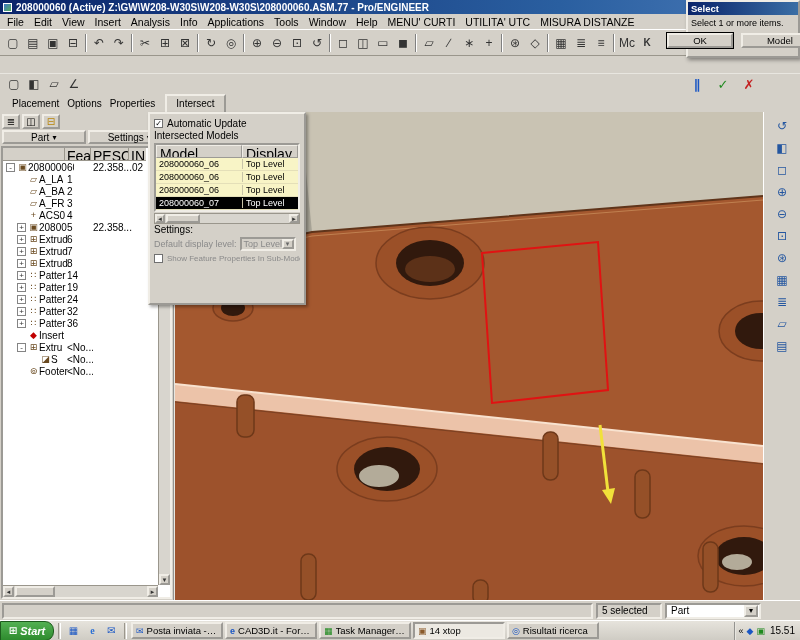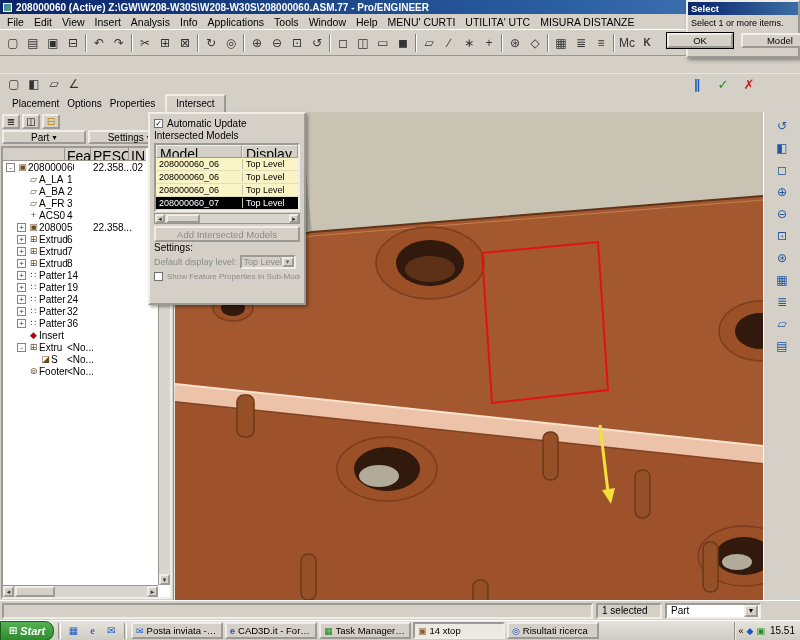--- a/index.html
+++ b/index.html
@@ -464,39 +464,38 @@
             <span class="ipc1">208000060_07</span>
             <span class="ipc2">Top Level</span>
           </div>
       </div>
       <div class="ip-hscroll">
         <span class="sb-btn" style="width:10px;height:9px;">◄</span>
         <span class="sb-thumb-h" style="height:9px;width:34px;"></span>
         <span class="sb-track"></span>
         <span class="sb-btn" style="width:10px;height:9px;">►</span>
       </div>
-      <button class="ip-btn" disabled="">Add Intersected Models</button>
       <div class="ip-label">Settings:</div>
       <div class="ip-settingrow">
         <span class="disabled-text" style="font-size:9px;white-space:nowrap;">Default display level:</span>
         <span class="ip-combo">
           <span class="val">Top Level</span>
           <span class="ddb">▾</span>
         </span>
       </div>
       <div class="ip-row disabled-text fs8">
         <span class="checkbox"></span>
         <span>Show Feature Properties In Sub-Models</span>
       </div>
     </div>
   </div>
 
   <div id="statusbar">
     <div class="sb-msg"></div>
-    <div class="sb-sel">1 selected</div>
+    <div class="sb-sel">5 selected</div>
     <div class="sb-combo">
       <span class="val">Part</span>
       <span class="ddb">▾</span>
     </div>
     <div class="sb-end"></div>
   </div>
 
   <div id="taskbar">
     <div id="start-btn">
       <span class="flag">⊞</span>

